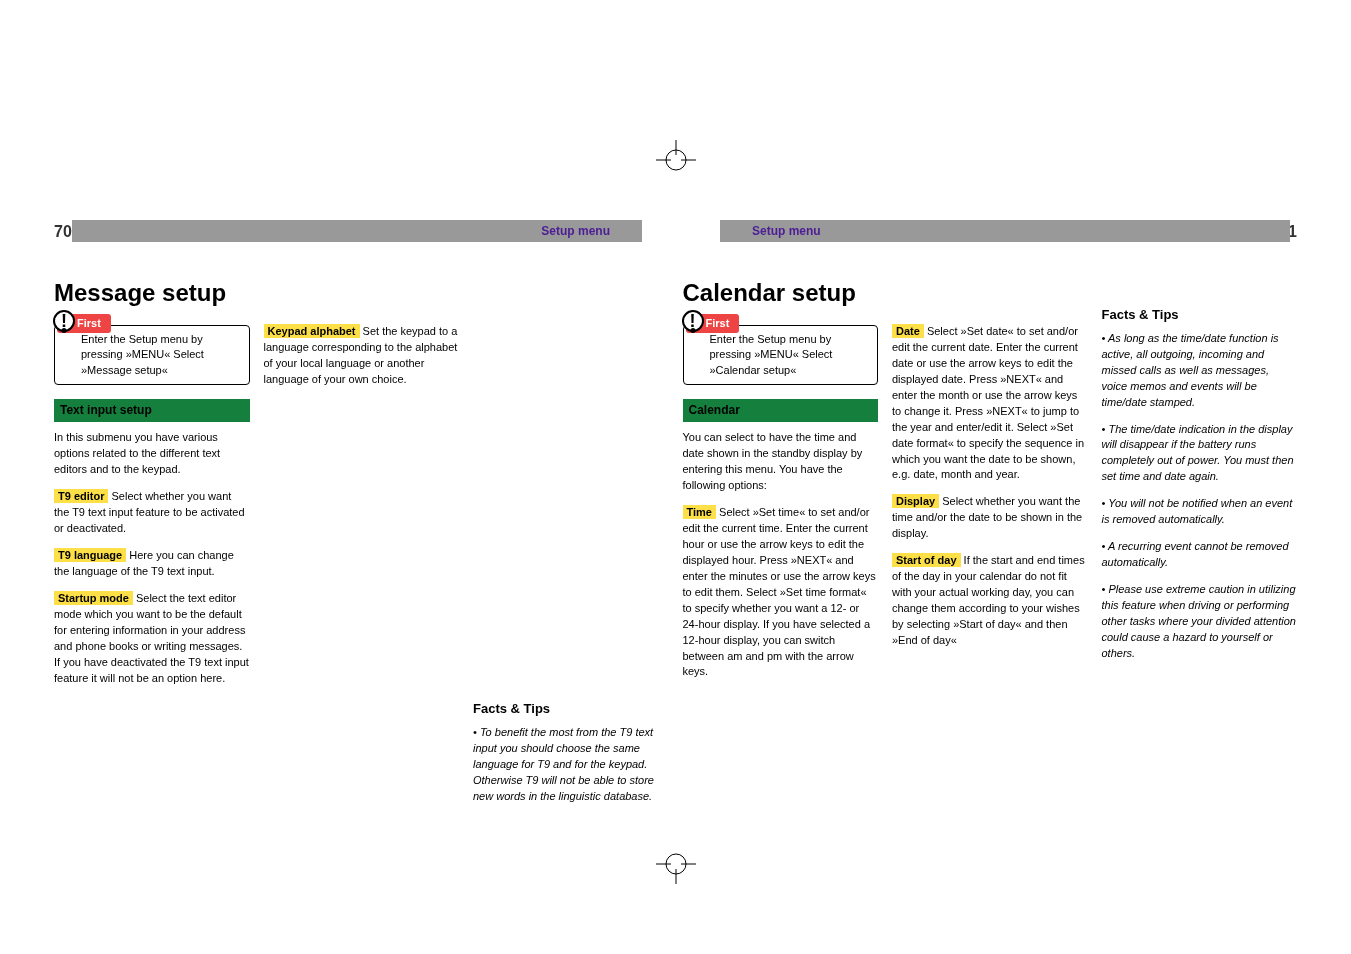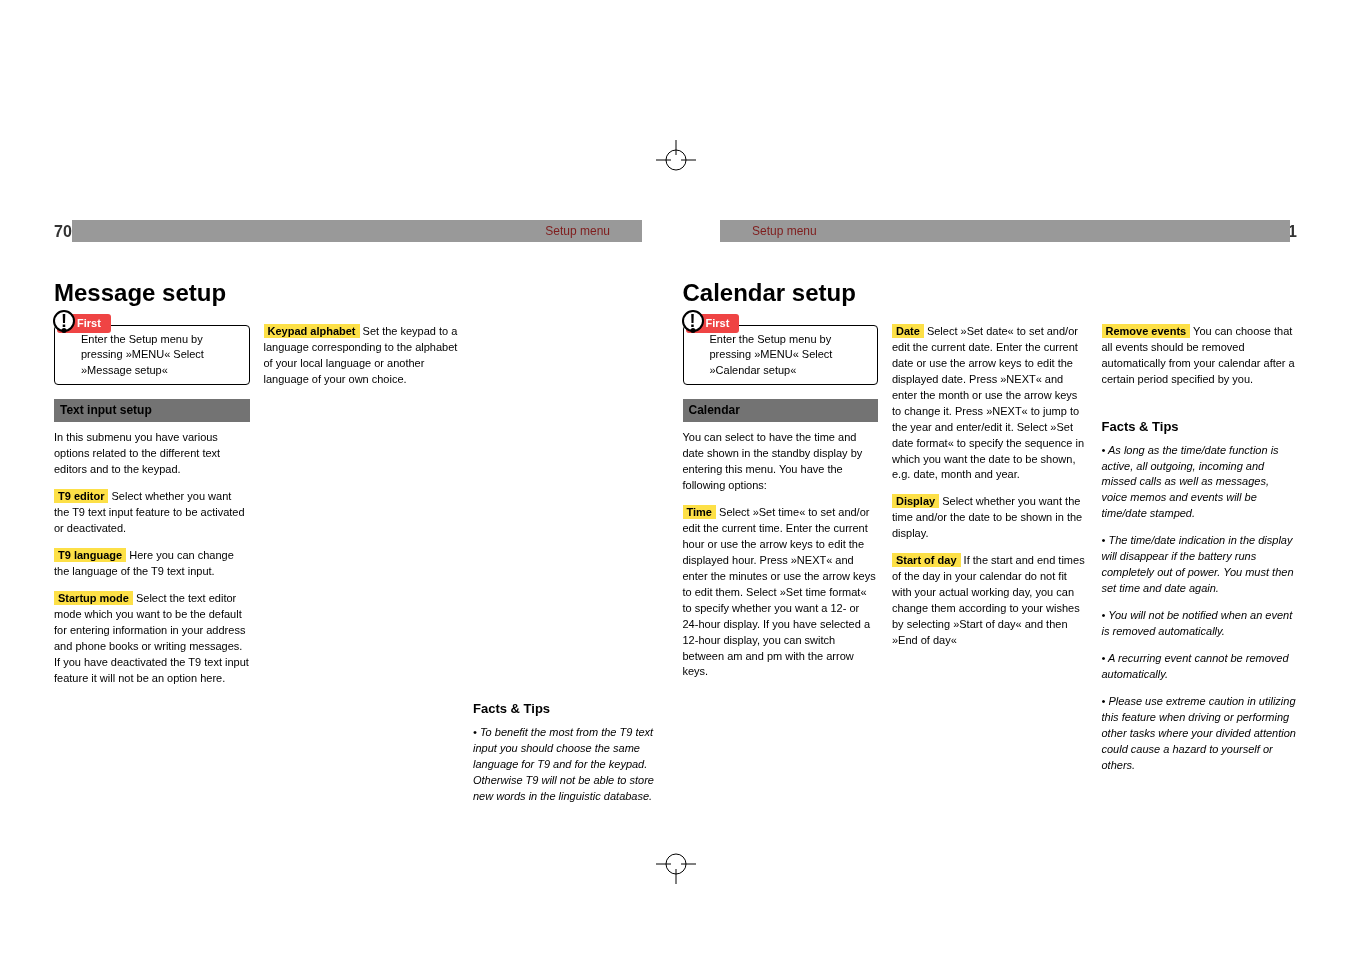--- a/index.html
+++ b/index.html
@@ -4,29 +4,29 @@
 <style>
 *{margin:0;padding:0;box-sizing:border-box;}
 body{width:1351px;height:954px;background:#fff;font-family:Helvetica,Arial,sans-serif;position:relative;overflow:hidden;}
 .crop-top{position:absolute;left:50%;top:140px;transform:translateX(-50%);}
 .crop-bot{position:absolute;left:50%;bottom:70px;transform:translateX(-50%);}
 .crop{stroke:#000;stroke-width:1;fill:none;}
 .page-num-l{position:absolute;left:54px;top:223px;font-size:16px;font-weight:bold;color:#333;}
 .page-num-r{position:absolute;right:54px;top:223px;font-size:16px;font-weight:bold;color:#333;}
 .hdr-bar-l{position:absolute;left:72px;top:220px;width:570px;height:22px;background:#999;display:flex;justify-content:flex-end;align-items:center;padding-right:32px;}
 .hdr-bar-r{position:absolute;left:720px;top:220px;width:570px;height:22px;background:#999;display:flex;justify-content:flex-start;align-items:center;padding-left:32px;}
-.hdr-txt{color:#7f1d1d;font-size:12px;font-weight:normal;}
+.hdr-txt{color:#4c1d95;font-size:12px;font-weight:bold;}
 .content{position:absolute;top:276px;left:54px;right:54px;display:grid;grid-template-columns:repeat(6,1fr);column-gap:14px;}
 .col{font-size:11px;line-height:1.45;color:#000;}
 h1{font-size:24px;font-weight:bold;margin-bottom:14px;}
 .first-box{border:1px solid #000;border-radius:4px;padding:6px 8px 6px 26px;margin-bottom:14px;position:relative;font-size:11px;line-height:1.4;}
 .first-tab{position:absolute;top:-12px;left:2px;background:#ef4444;color:#fff;font-size:11px;font-weight:bold;padding:2px 10px 2px 20px;border-radius:3px;}
 .bang{position:absolute;left:-2px;top:-16px;width:22px;height:22px;border:2px solid #000;border-radius:50%;background:#fff;z-index:2;display:flex;align-items:flex-start;justify-content:center;font-size:18px;font-weight:bold;line-height:1.1;}
 .bang::after{content:"";position:absolute;bottom:-3px;left:50%;transform:translateX(-50%);width:5px;height:5px;background:#000;border-radius:50%;}
-.sec-hdr{background:#737373;font-size:12px;font-weight:bold;padding:3px 6px;margin-bottom:8px;}
+.sec-hdr{background:#15803d;font-size:12px;font-weight:bold;padding:3px 6px;margin-bottom:8px;}
 .tag{background:#fde047;font-size:11px;font-weight:bold;padding:1px 4px;}
 p{margin-bottom:11px;}
 .tips-hdr{font-size:13px;font-weight:bold;margin-bottom:6px;}
 .italic{font-style:italic;}
 .col3{display:flex;flex-direction:column;justify-content:flex-end;height:540px;}
 </style>
 </head>
 <body>
 
 <svg class="crop-top crop" width="40" height="40">
@@ -86,21 +86,20 @@
 <p><span class="tag">Time</span><span> Select »Set time« to set and/or edit the current time. Enter the current hour or use the arrow keys to edit the displayed hour. Press »NEXT« and enter the minutes or use the arrow keys to edit them.  Select »Set time format« to specify whether you want a 12- or 24-hour display. If you have selected a 12-hour display, you can switch between am and pm with the arrow keys.</span></p>
 </div>
 
 <div class="col">
 <p style="margin-top:48px"><span class="tag">Date</span><span> Select »Set date« to set and/or edit the current date. Enter the current date or use the arrow keys to edit the displayed date. Press »NEXT« and enter the month or use the arrow keys to change it. Press »NEXT« to jump to the year and enter/edit it. Select »Set date format« to specify the sequence in which you want the date to be shown, e.g. date, month and year.</span></p>
 <p><span class="tag">Display</span><span> Select whether you want the time and/or the date to be shown in the display.</span></p>
 <p><span class="tag">Start of day</span><span> If the start and end times of the day in your calendar do not fit with your actual working day, you can change them according to your wishes by selecting »Start of day« and then »End of day«</span></p>
 </div>
 
 <div class="col">
-<p style="margin-top:48px"><span class="tag">Remove events</span><span> You can choose that all events should be removed automatically from your calendar after a certain period specified by you.</span></p>
 <div class="tips-hdr" style="margin-top:30px">Facts &amp; Tips</div>
 <p class="italic">• As long as the time/date function is active, all outgoing, incoming and missed calls as well as messages, voice memos and events will be time/date stamped.</p>
 <p class="italic">• The time/date indication in the display will disappear if the battery runs completely out of power. You must then set time and date again.</p>
 <p class="italic">• You will not be notified when an event is removed automatically.</p>
 <p class="italic">• A recurring event cannot be removed automatically.</p>
 <p class="italic">• Please use extreme caution in utilizing this feature when driving or performing other tasks where your divided attention could cause a hazard to yourself or others.</p>
 </div>
 
 </div>
 

